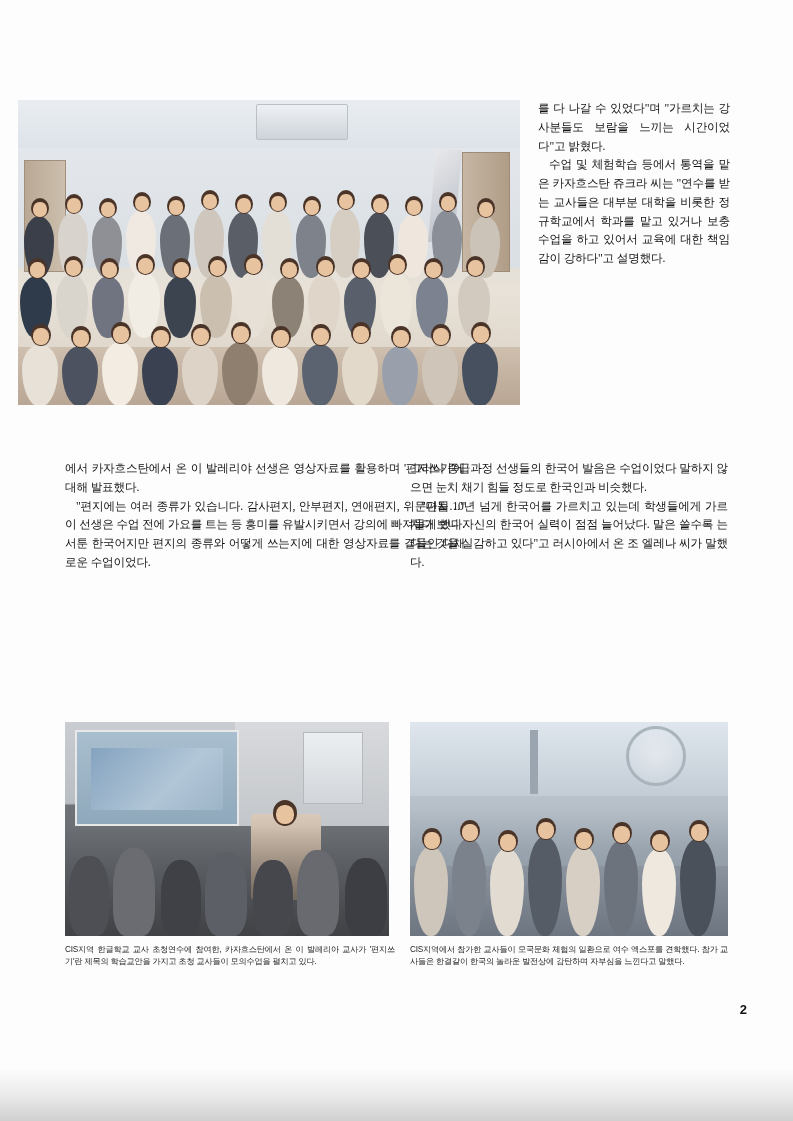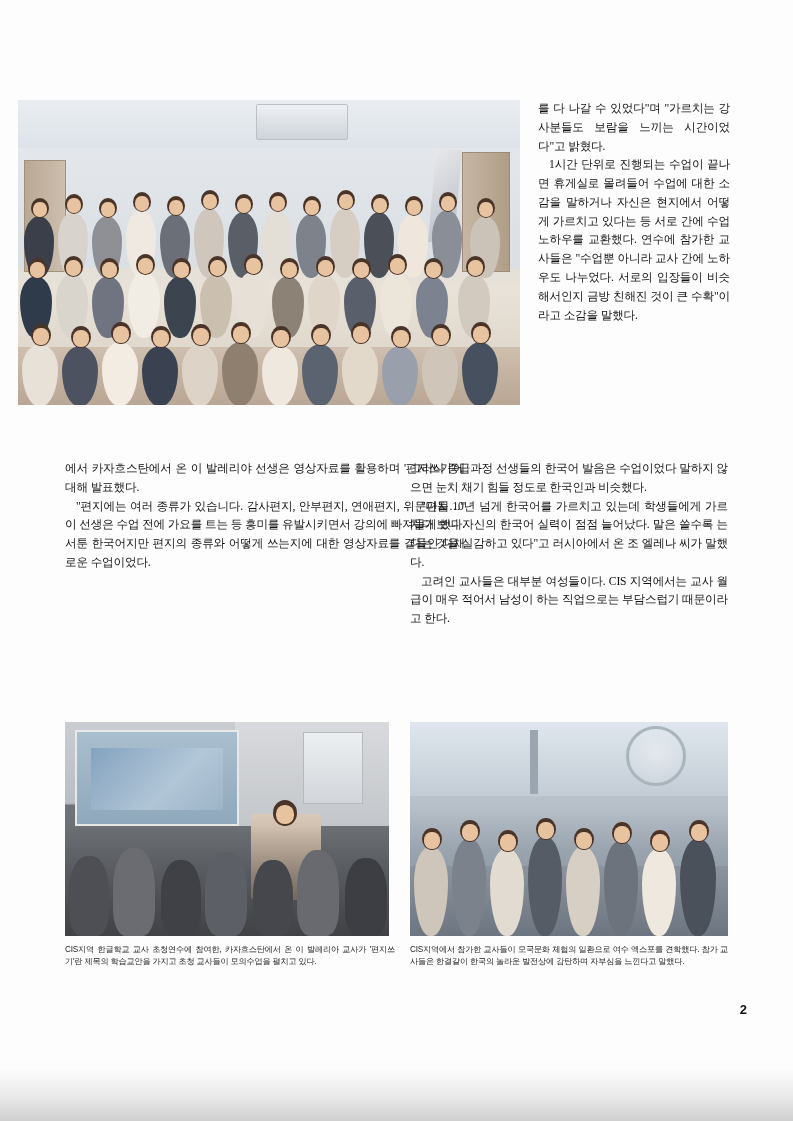--- a/index.html
+++ b/index.html
@@ -387,32 +387,31 @@
       <div class="face" style="left:415px;top:10px;width:16px;height:17px;"></div>
 
       <div class="person" style="left:444px;top:24px;width:36px;height:64px;background:#46505e;"></div>
       <div class="head" style="left:453px;top:4px;width:20px;height:22px;"></div>
       <div class="face" style="left:455px;top:8px;width:16px;height:17px;"></div>
     </div>
   </div>
 
   <div class="col" id="col-right-top">
     <p class="first">를 다 나갈 수 있었다"며 "가르치는 강사분들도 보람을 느끼는 시간이었다"고 밝혔다.</p>
-    <p>1시간 단위로 진행되는 수업이 끝나면 휴게실로 몰려들어 수업에 대한 소감을 말하거나 자신은 현지에서 어떻게 가르치고 있다는 등 서로 간에 수업 노하우를 교환했다. 연수에 참가한 교사들은 "수업뿐 아니라 교사 간에 노하우도 나누었다. 서로의 입장들이 비슷해서인지 금방 친해진 것이 큰 수확"이라고 소감을 말했다.</p>
+    <p>수업 및 체험학습 등에서 통역을 맡은 카자흐스탄 쥬크라 씨는 "연수를 받는 교사들은 대부분 대학을 비롯한 정규학교에서 학과를 맡고 있거나 보충수업을 하고 있어서 교육에 대한 책임감이 강하다"고 설명했다.</p>
   </div>
 
   <div class="col" id="col-left-mid">
     <p class="first">에서 카자흐스탄에서 온 이 발레리야 선생은 영상자료를 활용하며 '편지쓰기'에 대해 발표했다.</p>
     <p>"편지에는 여러 종류가 있습니다. 감사편지, 안부편지, 연애편지, 위문편지…" 이 선생은 수업 전에 가요를 트는 등 흥미를 유발시키면서 강의에 빠져들게 했다. 서툰 한국어지만 편지의 종류와 어떻게 쓰는지에 대한 영상자료를 곁들인 다채로운 수업이었다.</p>
   </div>
 
   <div class="col" id="col-right-mid">
     <p class="first">그러나 중급과정 선생들의 한국어 발음은 수업이었다 말하지 않으면 눈치 채기 힘들 정도로 한국인과 비슷했다.</p>
     <p>"다들 10년 넘게 한국어를 가르치고 있는데 학생들에게 가르치다 보니 자신의 한국어 실력이 점점 늘어났다. 말은 쓸수록 는다는 것을 실감하고 있다"고 러시아에서 온 조 엘레나 씨가 말했다.</p>
-    <p>고려인 교사들은 대부분 여성들이다. CIS 지역에서는 교사 월급이 매우 적어서 남성이 하는 직업으로는 부담스럽기 때문이라고 한다.</p>
   </div>
 
   <div class="photo" id="photo-classroom">
     <div class="cls-bg"></div>
     <div class="cls-wall"></div>
     <div class="cls-window"></div>
     <div class="cls-screen">
       <div class="cls-screen-img"></div>
     </div>
     <div class="cls-speaker"></div>

